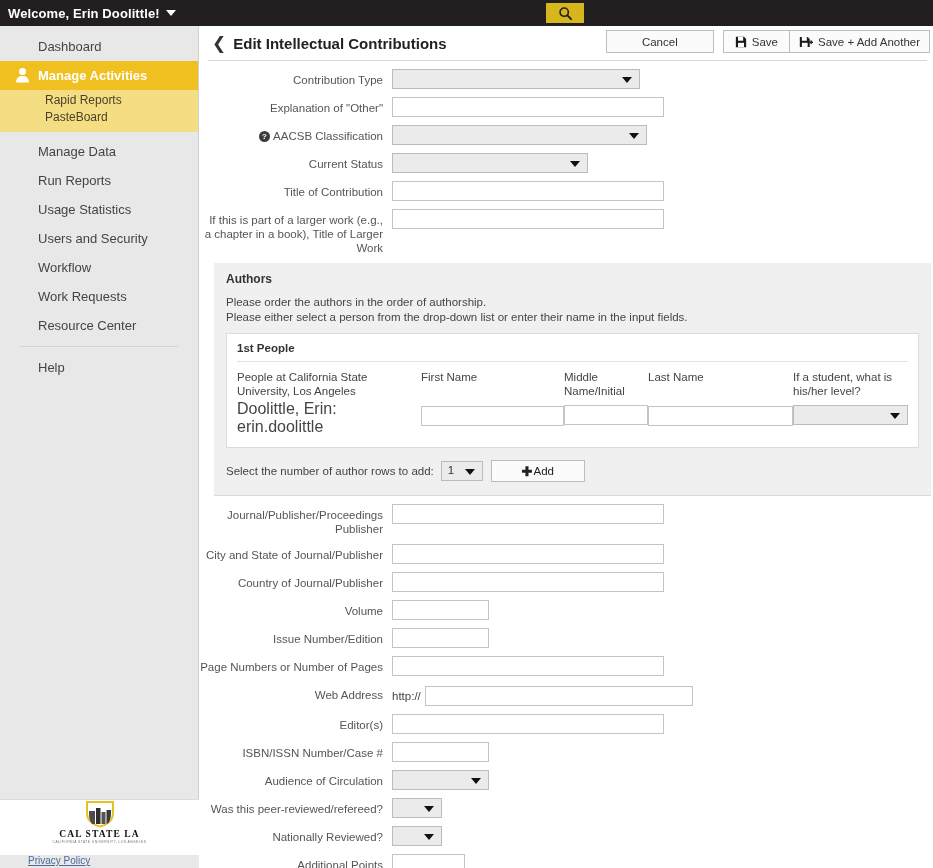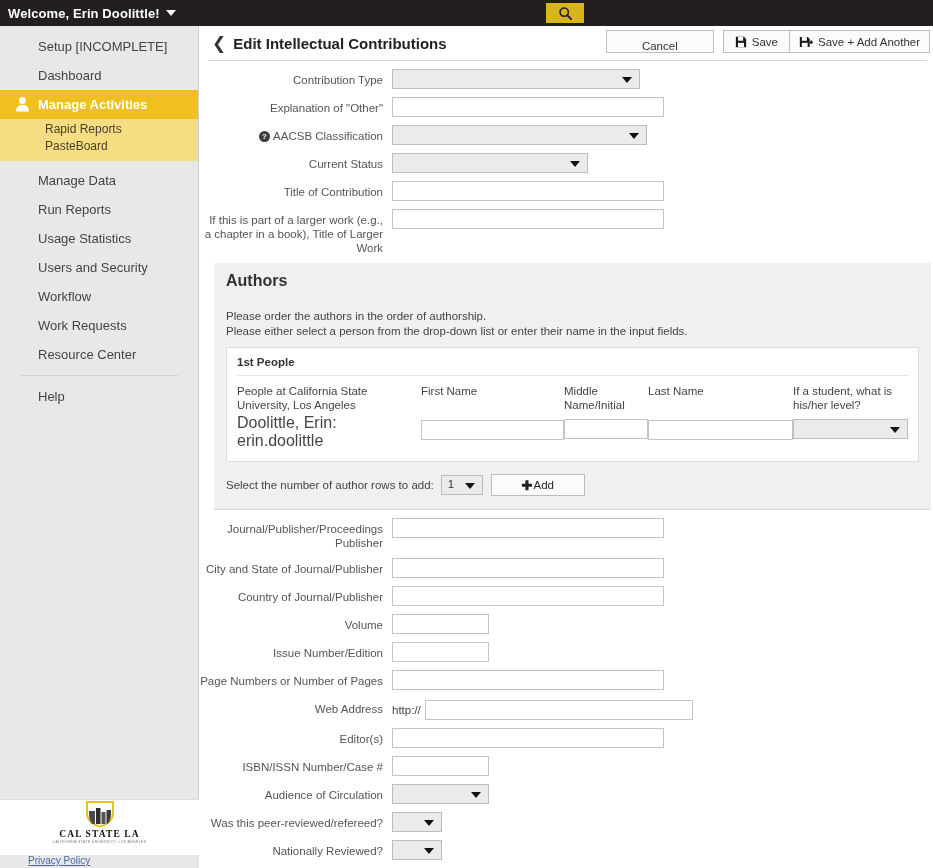--- a/index.html
+++ b/index.html
@@ -187,21 +187,21 @@
     background: #fbfbfb;
     border: 1px solid #bdbdbd;
     font-size: 11.5px;
     color: #333;
     display: flex; align-items: center; justify-content: center;
     padding: 0 14px;
     cursor: pointer;
     white-space: nowrap;
     font-family: "Liberation Sans", sans-serif;
   }
-  .btn-cancel { width: 108px; margin-right: 9px; align-items: flex-end; }
+  .btn-cancel { width: 108px; margin-right: 9px; }
   .btn-save { border-right: none; padding: 0 11px; }
   .btn-save-add { padding: 0 9px; }
   .btn .ico { margin-right: 5px; display: inline-flex; }
   .head-rule {
     height: 1px; background: #d6d6d6;
     margin: 0 6px 0 8px;
   }
 
   
   .form-area { padding-top: 8px; }
@@ -258,24 +258,24 @@
   .inline { display: flex; align-items: center; }
   .proto { font-size: 11.5px; color: #444; margin-right: 4px; }
 
   
   .authors {
     background: #f0f0f0;
     margin: 8px 2px 0 14px;
     padding: 9px 12px 13px 12px;
   }
   .authors-h {
-    font-size: 16px;
+    font-size: 12px;
     font-weight: bold;
     color: #333;
-    margin-bottom: 19px;
+    margin-bottom: 9px;
   }
   .authors-p {
     font-size: 11.5px;
     color: #444;
     line-height: 15px;
   }
   .author-card {
     background: #ffffff;
     border: 1px solid #dcdcdc;
     margin-top: 8px;
@@ -354,23 +354,20 @@
         <circle cx="6.6" cy="6.6" r="4.4" fill="none" stroke="#231f20" stroke-width="1.7"></circle>
         <line x1="10" y1="10" x2="14" y2="14" stroke="#231f20" stroke-width="2.1" stroke-linecap="round"></line>
       </svg>
     </button>
   </div>
 </div>
 
 <div class="sidebar">
   <div style="height:6px"></div>
 
-  <div class="nav-item">
-    <span>Setup [INCOMPLETE]</span>
-  </div>
   <div class="nav-item">
     <span>Dashboard</span>
   </div>
 
   <div class="nav-item active">
     <svg class="person-icon" width="15" height="16" viewBox="0 0 15 16">
       <circle cx="7.5" cy="4.4" r="3.5" fill="#ffffff"></circle>
       <path d="M1 15.5 C1 10.8 4 9 7.5 9 C11 9 14 10.8 14 15.5 Z" fill="#ffffff"></path>
     </svg>
     <span>Manage Activities</span>

